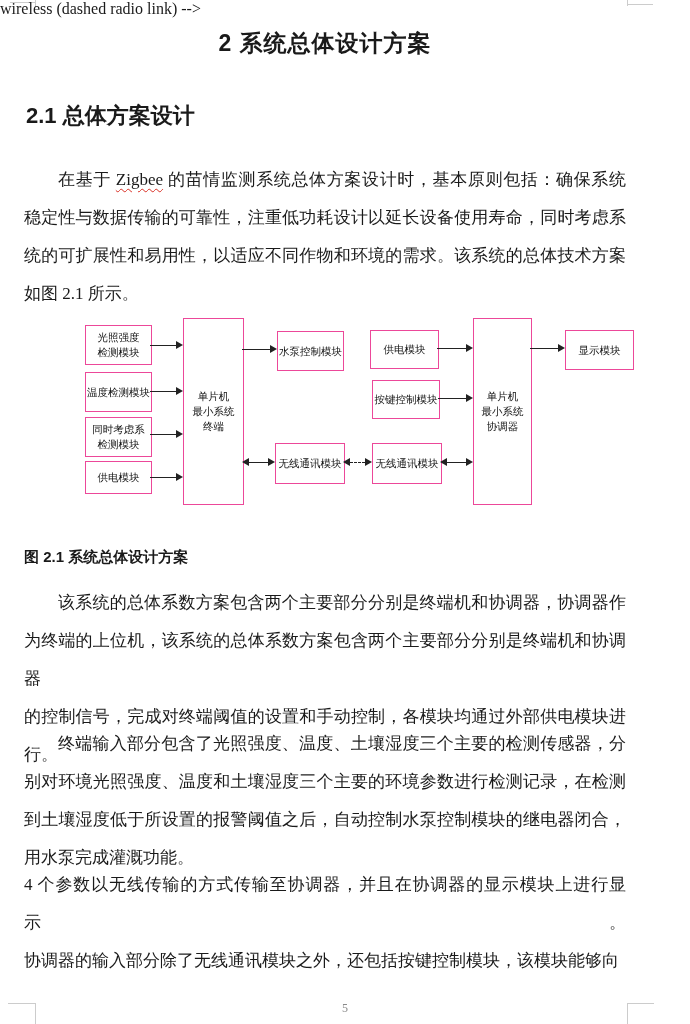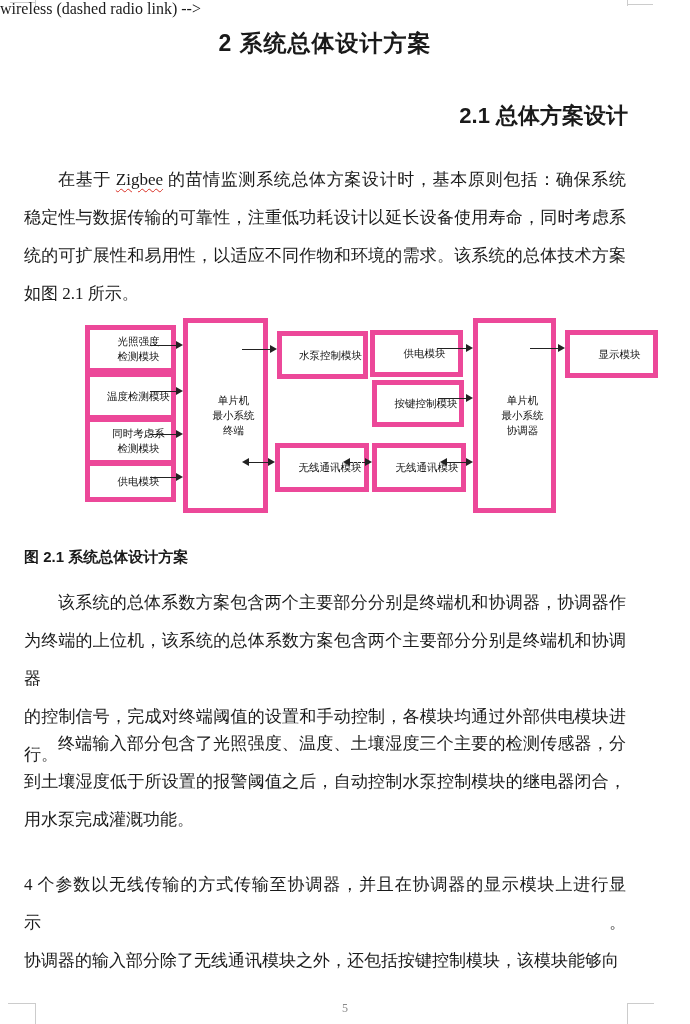--- a/index.html
+++ b/index.html
@@ -16,49 +16,48 @@
   .chapter-title{
     position:absolute;left:24px;width:602px;top:24px;
     font-family:"Liberation Sans","DejaVu Sans",sans-serif;
     font-weight:bold;font-size:23px;line-height:38px;
     text-align:center;letter-spacing:1px;
   }
   .section-heading{
     position:absolute;left:26px;width:602px;top:100px;
     font-family:"Liberation Sans","DejaVu Sans",sans-serif;
     font-weight:bold;font-size:22px;line-height:32px;
-    text-align:right;
+    text-align:left;
   }
   
   .para{
     position:absolute;left:24px;width:602px;
     font-size:17px;line-height:38px;
   }
   .para .ln{display:block;}
   .para .jl{text-align:justify;text-align-last:justify;}
   .para .ind{text-indent:2em;}
   .squiggle{
     text-decoration-line:underline;
     text-decoration-style:wavy;
     text-decoration-color:#d93025;
     text-decoration-thickness:1px;
     text-underline-offset:3px;
   }
   
   .figure-area{position:absolute;left:0;top:0;width:690px;height:1024px;pointer-events:none;}
   .dbox{
     position:absolute;
-    border:5px solid #ec4899;
+    border:1px solid #ec4899;
     background:#fff;
     display:flex;align-items:center;justify-content:center;
     text-align:center;
     font-family:"Liberation Sans","DejaVu Sans",sans-serif;
     font-size:10.5px;line-height:15px;color:#111;
     white-space:pre-line;
-    padding-left:16px;
   }
   .al{position:absolute;height:0;border-top:1px solid #222;}
   .al.dash{border-top-style:dashed;}
   .ah{position:absolute;width:0;height:0;border-top:4px solid transparent;border-bottom:4px solid transparent;}
   .ah-r{border-left:7px solid #222;}
   .ah-l{border-right:7px solid #222;}
   .figure-caption{
     position:absolute;left:24px;width:602px;top:546px;
     font-family:"Liberation Sans","DejaVu Sans",sans-serif;
     font-weight:bold;font-size:15px;line-height:22px;text-align:left;
@@ -161,20 +160,21 @@
 
   <div class="para" style="top:584px;">
     <span class="ln jl ind">该系统的总体系数方案包含两个主要部分分别是终端机和协调器，协调器作</span>
     <span class="ln jl">为终端的上位机，该系统的总体系数方案包含两个主要部分分别是终端机和协调器</span>
     <span class="ln jl">的控制信号，完成对终端阈值的设置和手动控制，各模块均通过外部供电模块进</span>
     <span class="ln">行。</span>
   </div>
 
   <div class="para" style="top:725px;">
     <span class="ln jl ind">终端输入部分包含了光照强度、温度、土壤湿度三个主要的检测传感器，分</span>
+    <span class="ln jl">别对环境光照强度、温度和土壤湿度三个主要的环境参数进行检测记录，在检测</span>
     <span class="ln jl">到土壤湿度低于所设置的报警阈值之后，自动控制水泵控制模块的继电器闭合，</span>
     <span class="ln">用水泵完成灌溉功能。</span>
   </div>
 
   <div class="para" style="top:866px;">
     <span class="ln jl">4 个参数以无线传输的方式传输至协调器，并且在协调器的显示模块上进行显示。</span>
     <span class="ln">协调器的输入部分除了无线通讯模块之外，还包括按键控制模块，该模块能够向</span>
   </div>
 
   <div class="page-number">5</div>

